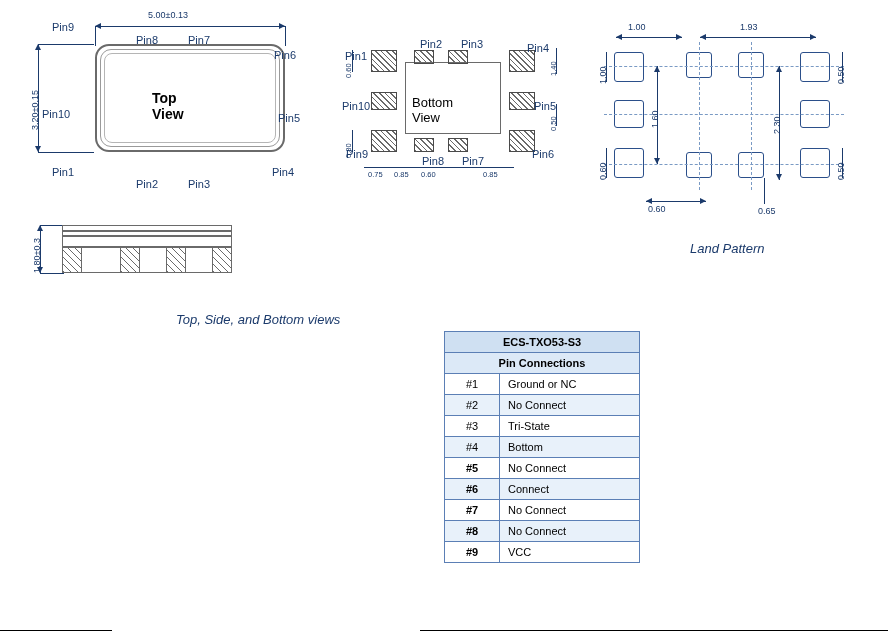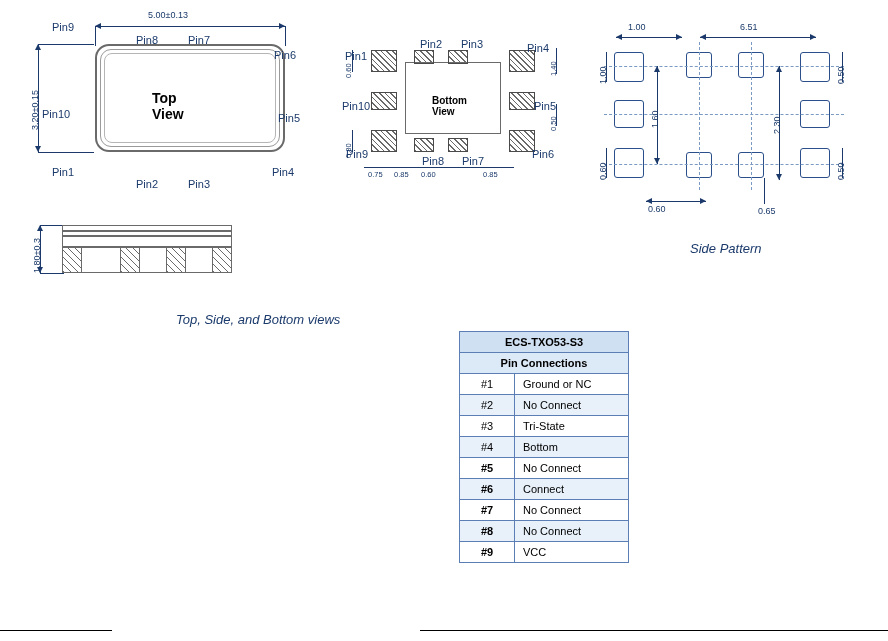--- a/index.html
+++ b/index.html
@@ -8,21 +8,21 @@
     font-family:"Liberation Sans", sans-serif;color:#000;
     overflow:hidden;
   }
   .abs{position:absolute;}
   .lbl{font-size:11px;color:#1b3a6b;white-space:nowrap;}
   .dim{font-size:9px;color:#1b3a6b;white-space:nowrap;}
   .dim-sm{font-size:7.5px;color:#1b3a6b;white-space:nowrap;}
   .vert{transform:rotate(-90deg);transform-origin:left top;}
   .caption{font-style:italic;font-size:13px;color:#1b3a6b;white-space:nowrap;}
   .viewtitle{font-weight:bold;font-size:14px;color:#000;}
-  .viewtitle-sm{font-weight:bold;font-size:10px;color:#000;margin-left:20px;}
+  .viewtitle-sm{font-weight:normal;font-size:13px;color:#000;}
 
   
   #top-view-body{
     left:95px;top:44px;width:190px;height:108px;
     border:2px solid #6a6a6a;border-radius:14px;background:#fff;
     box-sizing:border-box;
   }
   #top-view-body:before{
     content:"";position:absolute;left:3px;top:3px;right:3px;bottom:3px;
     border:1px solid #9a9a9a;border-radius:11px;
@@ -53,21 +53,21 @@
   #bot-body{left:405px;top:62px;width:96px;height:72px;border:1.5px solid #6a6a6a;background:#fff;box-sizing:border-box;}
   .bpad{position:absolute;border:1px solid #4a4a4a;box-sizing:border-box;
     background:repeating-linear-gradient(45deg,#6a6a6a 0 1px,transparent 1px 4px);}
 
   
   .lpad{position:absolute;border:1.2px solid #2b4f8a;border-radius:3px;background:#fff;box-sizing:border-box;}
   .dash-h{position:absolute;height:0;border-top:1px dashed #7a9ac4;}
   .dash-v{position:absolute;width:0;border-left:1px dashed #7a9ac4;}
 
   
-  #pin-table{left:459px;top:331px;width:170px;border-collapse:collapse;font-size:11px;}
+  #pin-table{left:444px;top:331px;width:196px;border-collapse:collapse;font-size:11px;}
   #pin-table td,#pin-table th{border:1px solid #5b7fb5;padding:3px 6px;height:14px;}
   #pin-table .hdr{background:#cfe0f2;text-align:center;font-weight:bold;font-size:11px;}
   #pin-table .sub{background:#dce9f7;text-align:center;font-weight:bold;}
   #pin-table .pin{width:42px;text-align:center;}
   #pin-table .val{padding-left:8px;}
   .row-alt{background:#e8f1fa;}
 
   
   .frule{position:absolute;height:0;border-top:1.5px solid #000;}
 </style>
@@ -190,21 +190,21 @@
   <div class="dash-v" style="left:751px;top:42px;height:148px;"></div>
 
   <div class="abs dline-h" style="left:616px;top:37px;width:66px;"></div>
   <div class="abs arrowL" style="left:616px;top:34px;"></div>
   <div class="abs arrowR" style="left:676px;top:34px;"></div>
   <div class="abs dim" style="left:628px;top:22px;">1.00</div>
 
   <div class="abs dline-h" style="left:700px;top:37px;width:116px;"></div>
   <div class="abs arrowL" style="left:700px;top:34px;"></div>
   <div class="abs arrowR" style="left:810px;top:34px;"></div>
-  <div class="abs dim" style="left:740px;top:22px;">6.51</div>
+  <div class="abs dim" style="left:740px;top:22px;">1.93</div>
 
   <div class="abs dline-v" style="left:606px;top:52px;height:30px;"></div>
   <div class="abs dim vert" style="left:598px;top:84px;">1.00</div>
   <div class="abs dline-v" style="left:606px;top:148px;height:30px;"></div>
   <div class="abs dim vert" style="left:598px;top:180px;">0.60</div>
 
   <div class="abs dline-v" style="left:657px;top:66px;height:98px;"></div>
   <div class="abs arrowU" style="left:654px;top:66px;"></div>
   <div class="abs arrowD" style="left:654px;top:158px;"></div>
   <div class="abs dim vert" style="left:650px;top:128px;">1.60</div>
@@ -219,21 +219,21 @@
   <div class="abs dline-v" style="left:842px;top:148px;height:30px;"></div>
   <div class="abs dim vert" style="left:836px;top:180px;">0.50</div>
 
   <div class="abs dline-h" style="left:646px;top:201px;width:60px;"></div>
   <div class="abs arrowL" style="left:646px;top:198px;"></div>
   <div class="abs arrowR" style="left:700px;top:198px;"></div>
   <div class="abs dim" style="left:648px;top:204px;">0.60</div>
   <div class="abs dline-v" style="left:764px;top:178px;height:26px;"></div>
   <div class="abs dim" style="left:758px;top:206px;">0.65</div>
 
-  <div class="abs caption" style="left:690px;top:241px;">Side Pattern</div>
+  <div class="abs caption" style="left:690px;top:241px;">Land Pattern</div>
 </div>
 
 <div class="abs caption" style="left:176px;top:312px;">Top, Side, and Bottom views</div>
 
 <table class="abs" id="pin-table">
   <thead>
     <tr>
         <th class="hdr" colspan="2">ECS-TXO53-S3</th>
       </tr>
     <tr>

